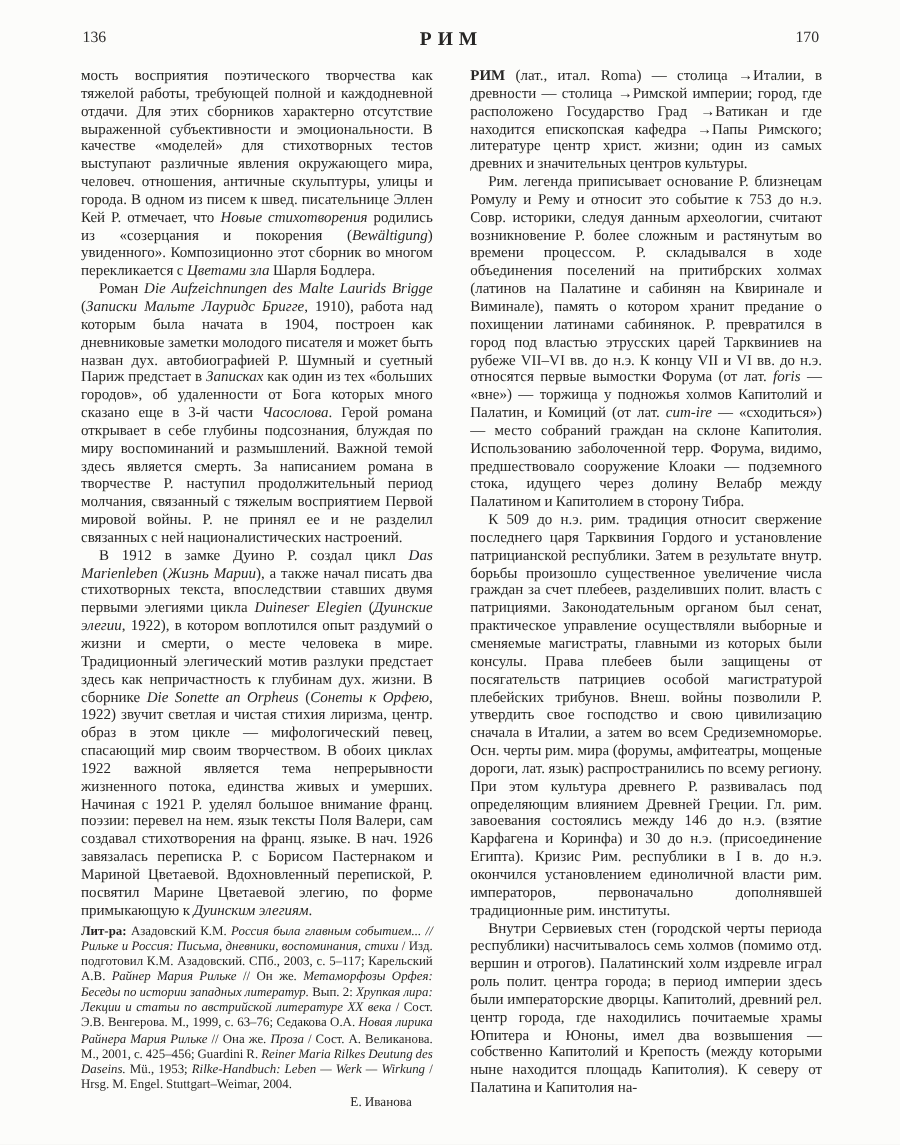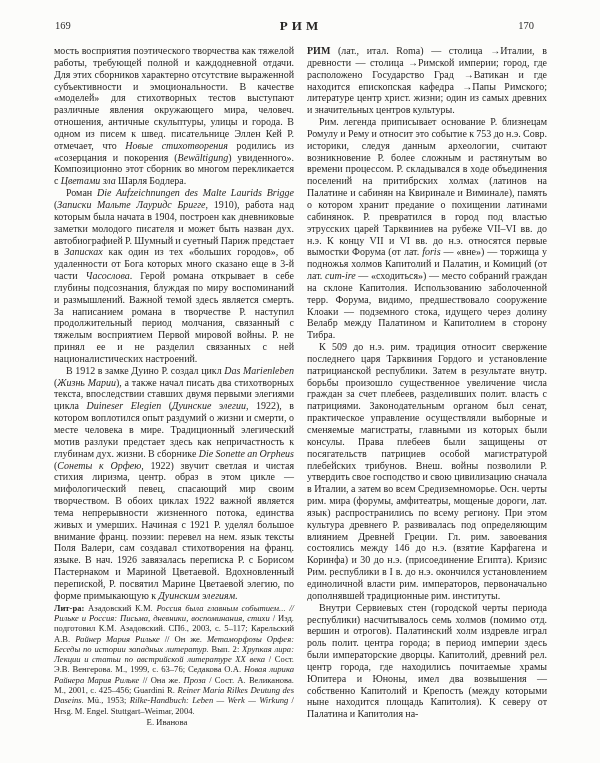--- a/index.html
+++ b/index.html
@@ -14,31 +14,31 @@
     padding:18px 52px 0 54px;
     overflow:hidden;
   }
   .pagehead{
     position:relative;
     height:22px;
     font-size:10.5px;
   }
   .pageno{position:absolute;top:2px;color:#2e2d2c;}
   .pageno.left{left:1px;}
-  .pageno.right{right:14px;}
+  .pageno.right{right:2px;}
   .runhead{
     position:absolute;left:0;right:0;top:0;
     text-align:center;
     font-weight:bold;
     font-size:13px;
     letter-spacing:4px;
   }
   .cols{
     display:flex;
-    gap:13px;
+    gap:25px;
     margin-top:5px;
   }
   .col{
     width:240px;
     text-align:justify;
   }
   .para{
     margin:0;
     font-size:10px;
     line-height:11.85px;
@@ -49,29 +49,29 @@
   .para.small{
     font-size:8.6px;
     line-height:10.3px;
     margin-top:1px;
   }
   .it{font-style:italic;}
   .bd{font-weight:bold;}
   .sig{
     margin:1px 14px 0 0;
     font-size:8.8px;
-    text-align:center;
+    text-align:right;
   }
 </style>
 </head>
 <body>
 
 <div class="page">
   <div class="pagehead">
-    <span class="pageno left">169</span>
+    <span class="pageno left">136</span>
     <span class="runhead">РИМ</span>
     <span class="pageno right">170</span>
   </div>
   <div class="cols">
     <div class="col">
       <div>
           <p class="para"><span>мость восприятия поэтического творчества как тяжелой работы, требующей полной и каждодневной отдачи. Для этих сборников характерно отсутствие выраженной субъективности и эмоциональности. В качестве «моделей» для стихотворных тестов выступают различные явления окружающего мира, человеч. отношения, античные скульптуры, улицы и города. В одном из писем к швед. писательнице Эллен Кей Р. отмечает, что </span><span class="it">Новые стихотворения</span><span> родились из «созерцания и покорения (</span><span class="it">Bewältigung</span><span>) увиденного». Композиционно этот сборник во многом перекликается с </span><span class="it">Цветами зла</span><span> Шарля Бодлера.</span></p>
           <p class="para indent"><span>Роман </span><span class="it">Die Aufzeichnungen des Malte Laurids Brigge</span><span> (</span><span class="it">Записки Мальте Лауридс Бригге</span><span>, 1910), работа над которым была начата в 1904, построен как дневниковые заметки молодого писателя и может быть назван дух. автобиографией Р. Шумный и суетный Париж предстает в </span><span class="it">Записках</span><span> как один из тех «больших городов», об удаленности от Бога которых много сказано еще в 3-й части </span><span class="it">Часослова</span><span>. Герой романа открывает в себе глубины подсознания, блуждая по миру воспоминаний и размышлений. Важной темой здесь является смерть. За написанием романа в творчестве Р. наступил продолжительный период молчания, связанный с тяжелым восприятием Первой мировой войны. Р. не принял ее и не разделил связанных с ней националистических настроений.</span></p>
           <p class="para indent"><span>В 1912 в замке Дуино Р. создал цикл </span><span class="it">Das Marienleben</span><span> (</span><span class="it">Жизнь Марии</span><span>), а также начал писать два стихотворных текста, впоследствии ставших двумя первыми элегиями цикла </span><span class="it">Duineser Elegien</span><span> (</span><span class="it">Дуинские элегии</span><span>, 1922), в котором воплотился опыт раздумий о жизни и смерти, о месте человека в мире. Традиционный элегический мотив разлуки предстает здесь как непричастность к глубинам дух. жизни. В сборнике </span><span class="it">Die Sonette an Orpheus</span><span> (</span><span class="it">Сонеты к Орфею</span><span>, 1922) звучит светлая и чистая стихия лиризма, центр. образ в этом цикле — мифологический певец, спасающий мир своим творчеством. В обоих циклах 1922 важной является тема непрерывности жизненного потока, единства живых и умерших. Начиная с 1921 Р. уделял большое внимание франц. поэзии: перевел на нем. язык тексты Поля Валери, сам создавал стихотворения на франц. языке. В нач. 1926 завязалась переписка Р. с Борисом Пастернаком и Мариной Цветаевой. Вдохновленный перепиской, Р. посвятил Марине Цветаевой элегию, по форме примыкающую к </span><span class="it">Дуинским элегиям</span><span>.</span></p>
           <p class="para small"><span class="bd">Лит-ра:</span><span> Азадовский К.М. </span><span class="it">Россия была главным событием... // Рильке и Россия: Письма, дневники, воспоминания, стихи</span><span> / Изд. подготовил К.М. Азадовский. СПб., 2003, с. 5–117; Карельский А.В. </span><span class="it">Райнер Мария Рильке</span><span> // Он же. </span><span class="it">Метаморфозы Орфея: Беседы по истории западных литератур.</span><span> Вып. 2: </span><span class="it">Хрупкая лира: Лекции и статьи по австрийской литературе XX века</span><span> / Сост. Э.В. Венгерова. М., 1999, с. 63–76; Седакова О.А. </span><span class="it">Новая лирика Райнера Мария Рильке</span><span> // Она же. </span><span class="it">Проза</span><span> / Сост. А. Великанова. М., 2001, с. 425–456; Guardini R. </span><span class="it">Reiner Maria Rilkes Deutung des Daseins.</span><span> Mü., 1953; </span><span class="it">Rilke-Handbuch: Leben — Werk — Wirkung</span><span> / Hrsg. M. Engel. Stuttgart–Weimar, 2004.</span></p>

